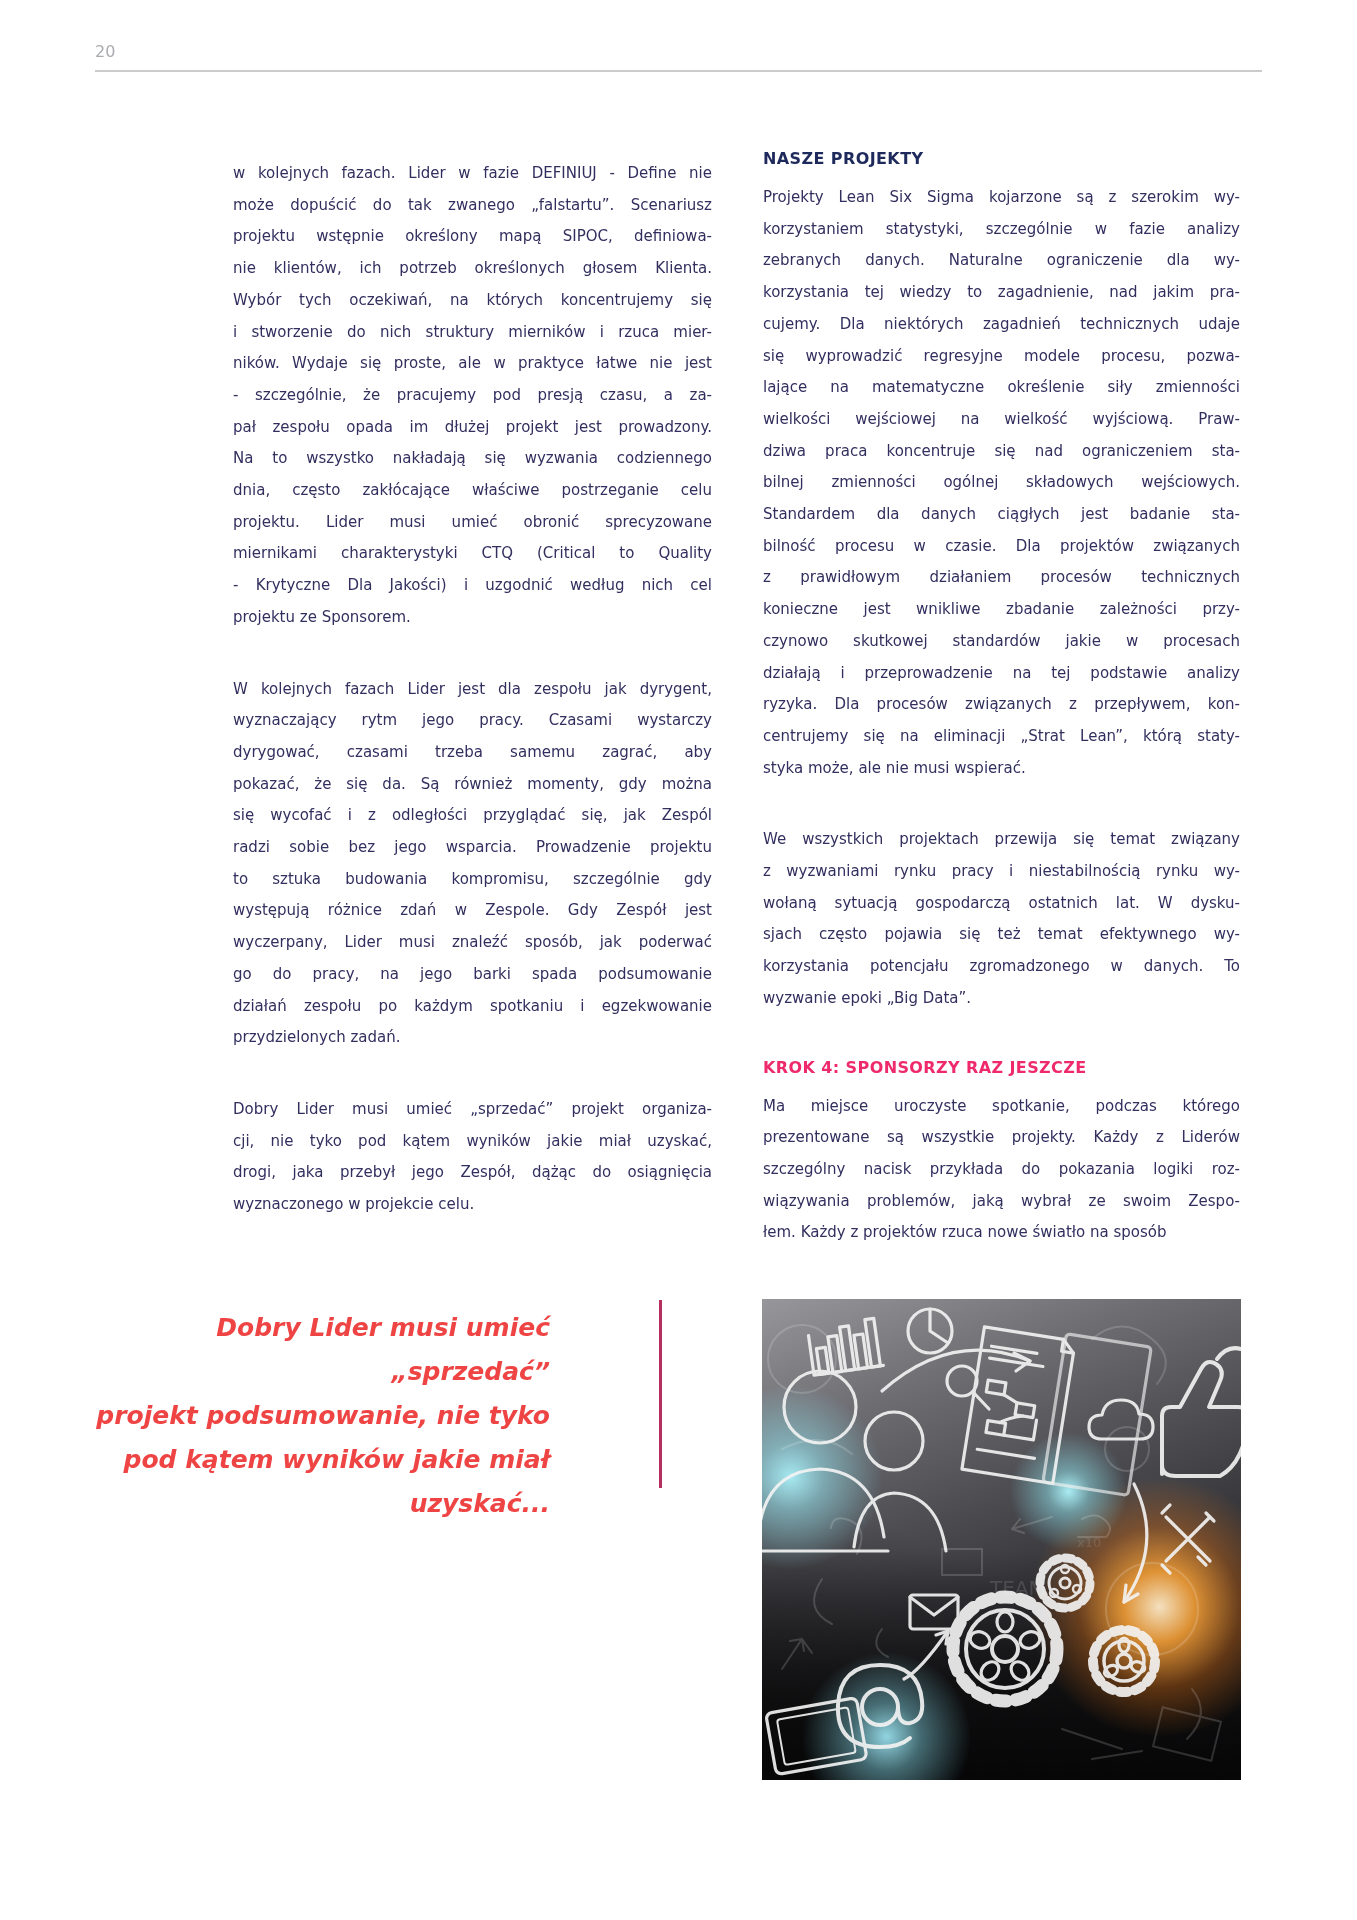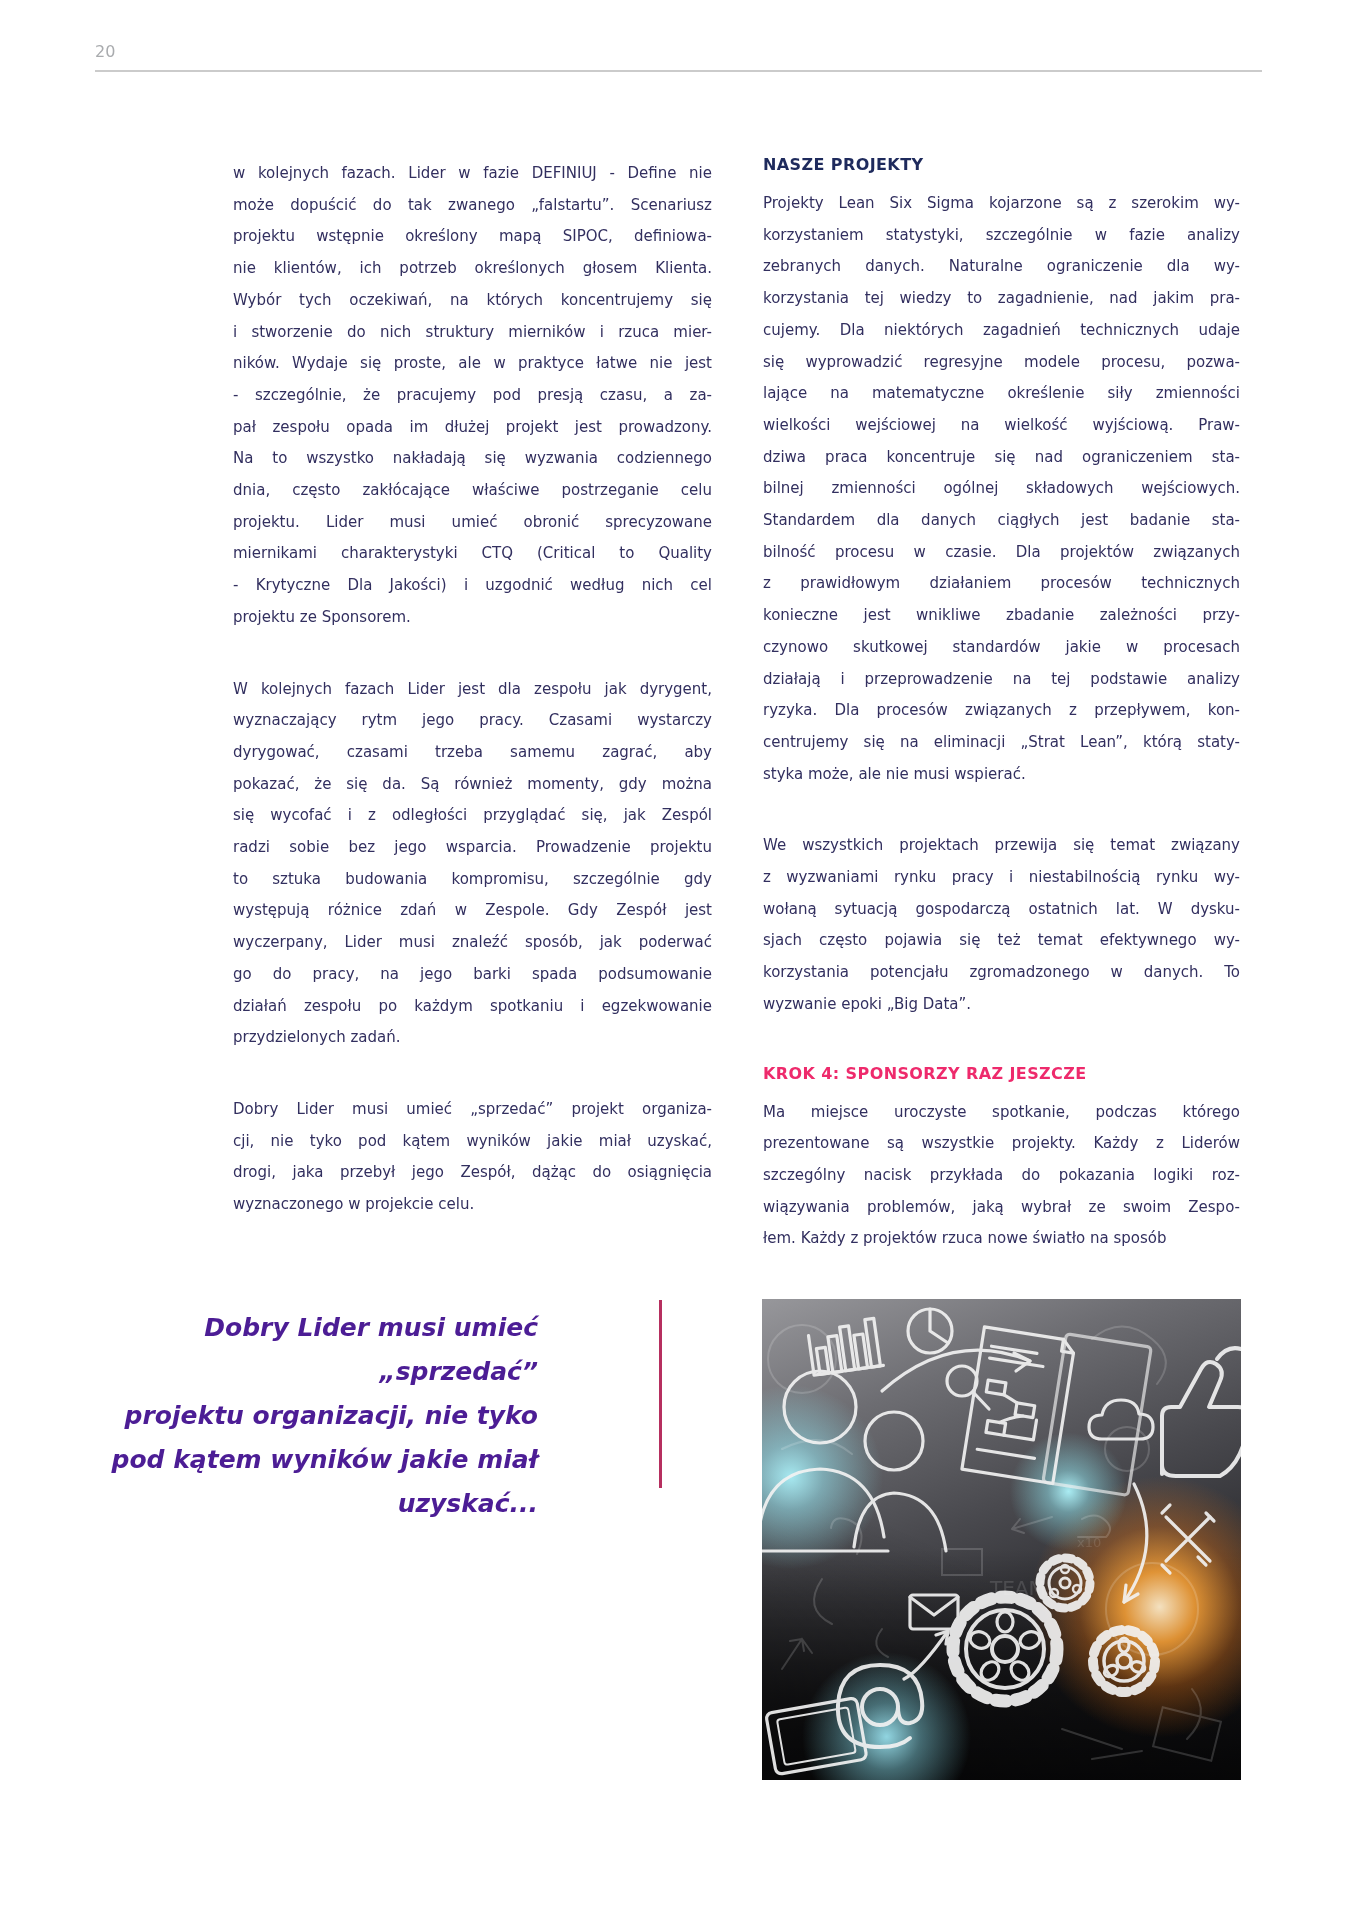--- a/index.html
+++ b/index.html
@@ -4,31 +4,31 @@
 <style>
   html,body{margin:0;padding:0;background:#ffffff;}
   body{width:1357px;height:1920px;position:relative;font-family:"DejaVu Sans","Liberation Sans",sans-serif;}
   .page{position:absolute;inset:0;background:#ffffff;overflow:hidden;margin-top:6px;}
 
   .page-number{position:absolute;left:95px;top:36px;font-size:16px;color:#a9abae;}
   .top-rule{position:absolute;left:95px;top:64px;width:1167px;height:2px;background:#cbcbcb;}
 
   .col{position:absolute;color:#322f5f;font-size:15px;line-height:31.7px;font-weight:400;}
   .col-left{left:233px;top:152px;width:479px;}
-  .col-right{left:763px;top:146px;width:477px;}
+  .col-right{left:763px;top:140px;width:477px;}
 
   .para{margin:0 0 40px 0;}
   .tline{text-align:justify;text-align-last:justify;white-space:normal;}
   .tline.last{text-align-last:left;}
 
   .heading{font-size:16px;font-weight:bold;letter-spacing:.4px;line-height:26px;margin:0 0 10px 0;}
   .heading.navy{color:#1e2a5c;}
   .heading.pink{color:#ee2a6c;}
 
-  .pull-quote{position:absolute;left:68px;top:1300px;width:470px;color:#4c1d95;
+  .pull-quote{position:absolute;left:80px;top:1300px;width:470px;color:#ef4444;
     font-size:25px;line-height:44px;font-style:italic;font-weight:600;}
   .qline{text-align:right;}
 
   .quote-rule{position:absolute;left:659px;top:1294px;width:3px;height:188px;background:#b62f5f;}
 
   .photo{position:absolute;left:762px;top:1293px;width:479px;height:481px;overflow:hidden;
     background:
       radial-gradient(circle at 6% 37%, rgba(170,240,248,.95) 0%, rgba(150,230,242,.55) 6%, rgba(150,230,242,0) 17%),
       radial-gradient(circle at 64% 40%, rgba(175,245,252,.95) 0%, rgba(150,235,245,.5) 5%, rgba(150,235,245,0) 14%),
       radial-gradient(circle at 83% 64%, rgba(255,235,200,.95) 0%, rgba(255,165,55,.85) 7%, rgba(240,120,20,.35) 16%, rgba(240,120,20,0) 26%),
@@ -122,21 +122,21 @@
         <div class="tline">Ma miejsce uroczyste spotkanie, podczas którego</div>
         <div class="tline">prezentowane są wszystkie projekty. Każdy z Liderów</div>
         <div class="tline">szczególny nacisk przykłada do pokazania logiki roz-</div>
         <div class="tline">wiązywania problemów, jaką wybrał ze swoim Zespo-</div>
         <div class="tline last">łem. Każdy z projektów rzuca nowe światło na sposób</div>
       </div>
     </div>
 
   <div class="pull-quote">
       <div class="qline">Dobry Lider musi umieć „sprzedać”</div>
-      <div class="qline">projektu organizacji, nie tyko</div>
+      <div class="qline">projekt podsumowanie, nie tyko</div>
       <div class="qline">pod kątem wyników jakie miał</div>
       <div class="qline">uzyskać...</div>
     </div>
 
   <div class="quote-rule"></div>
 
   <div class="photo">
     <svg viewBox="0 0 479 481" width="479" height="481">
 
       <g fill="none" stroke="#ffffff" stroke-width="2" opacity="0.16" stroke-linecap="round">

